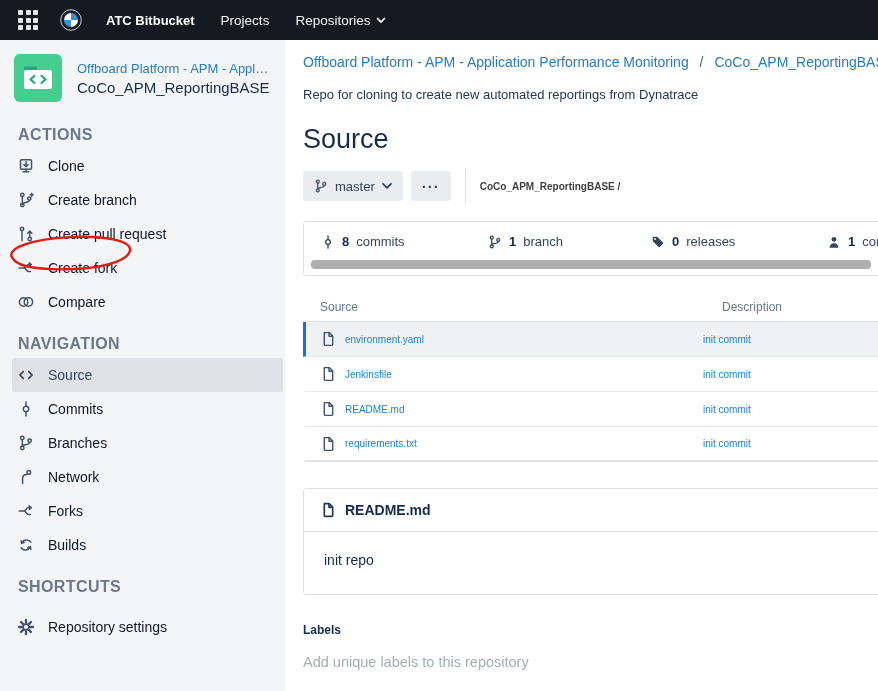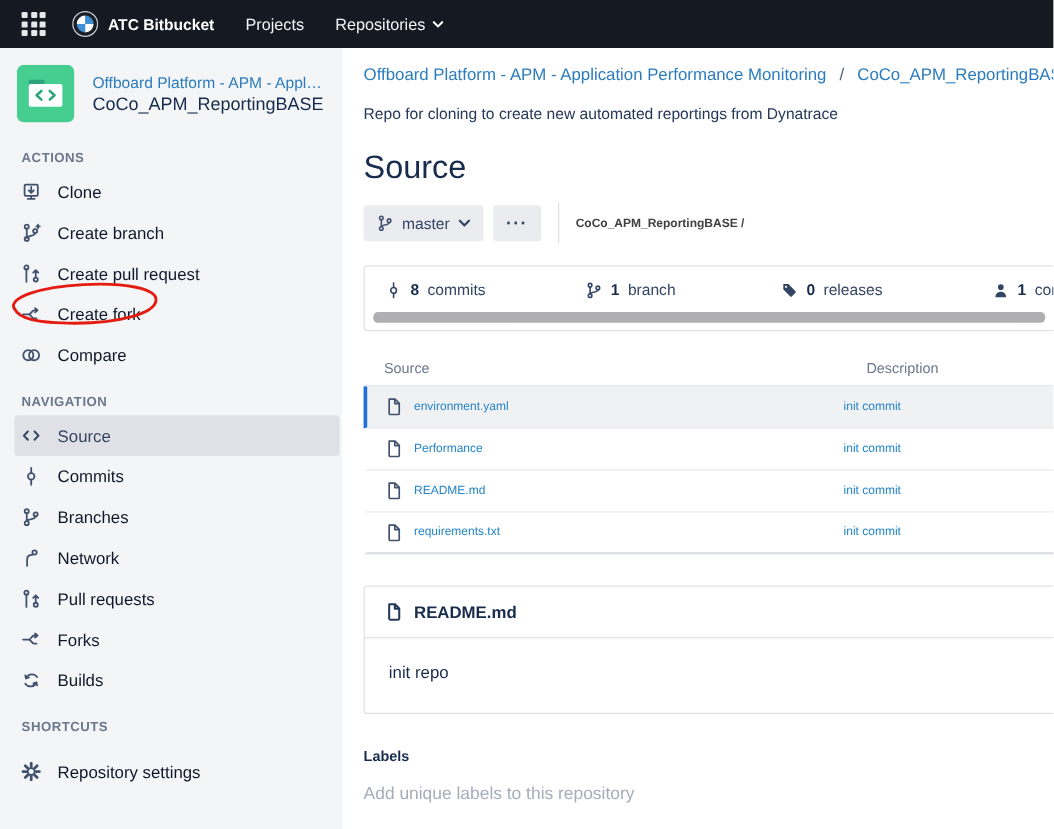--- a/index.html
+++ b/index.html
@@ -7,34 +7,34 @@
     font-family:"Liberation Sans", sans-serif; color:#172B4D; }
   .page { position:relative; width:878px; height:691px; overflow:hidden; }
 
   
   .navbar { position:absolute; top:0; left:0; width:878px; height:40px;
     background:#151A22; display:flex; align-items:center; padding-left:18px; }
   .navbar .appswitch { width:20px; height:20px; display:flex; flex-wrap:wrap; gap:2.5px;
     margin-right:22px; cursor:pointer; }
   .navbar .appswitch i { width:5px; height:5px; background:#E6E8EC; border-radius:1px; display:block; }
   .brand { display:flex; align-items:center; gap:8px; margin-right:26px; }
-  .brand-name { color:#fff; font-weight:bold; font-size:13px; }
+  .brand-name { color:#fff; font-weight:bold; font-size:13px;margin-left:16px; }
   .nav-item { color:#F2F4F7; font-size:13.5px; margin-right:26px; display:flex;
     align-items:center; gap:6px; cursor:pointer; text-decoration:none; }
 
   
   .sidebar { position:absolute; top:40px; left:0; width:285px; height:651px;
     background:#F4F5F7; overflow:hidden; }
   .repo-head { display:flex; align-items:center; gap:15px; padding:14px 10px 8px 14px; }
   .repo-avatar { width:48px; height:48px; flex:0 0 48px; }
   .repo-titles { min-width:0; }
   .project-link { display:block; color:#2B7CBE; font-size:13px; text-decoration:none;
     max-width:192px; white-space:nowrap; overflow:hidden; text-overflow:ellipsis; }
   .repo-name { display:block; color:#172B4D; font-size:15px; margin-top:3px; white-space:nowrap; }
-  .side-section-title { color:#6B778C; font-size:11px; font-weight:bold;
+  .side-section-title { color:#6B778C; font-size:16px; font-weight:bold;
     letter-spacing:.4px; margin:16px 0 5px 18px; }
   .side-item { display:flex; align-items:center; height:34px; margin:0 2px 0 12px;
     padding-left:6px; gap:14px; text-decoration:none; color:#0f172a; font-size:14px;
     border-radius:3px; position:relative; }
   .side-item .ic { flex:0 0 16px; }
   .side-item.selected { background:#DFE1E6; color:#344563; }
   .ic { width:16px; height:16px; display:block; }
   .stroke { fill:none; stroke:#42526E; stroke-width:1.5; stroke-linecap:round; stroke-linejoin:round; }
   .annotation { position:absolute; left:0; top:190px; pointer-events:none; transform:rotate(-1.5deg); }
 
@@ -224,31 +224,20 @@
           <g class="stroke">
         <circle cx="10.8" cy="3.4" r="1.8"></circle>
             <path d="M4.6,14.6 V9.2 C4.6,6.8 6.4,5.4 8.8,5.4"></path>
           </g>
       </svg>
       <span>Network</span>
     </a>
     <a class="side-item">
       <svg class="ic" viewBox="0 0 16 16">
           <g class="stroke">
-        <circle cx="4" cy="2.9" r="1.7"></circle>
-            <path d="M4,4.6 V14.8"></path>
-        <circle cx="11.8" cy="13" r="1.7"></circle>
-            <path d="M11.8,11.3 V5.2 M9.7,7.2 L11.8,5.1 L13.9,7.2"></path>
-          </g>
-      </svg>
-      <span>Pull requests</span>
-    </a>
-    <a class="side-item">
-      <svg class="ic" viewBox="0 0 16 16">
-          <g class="stroke">
         <path d="M1.2,8 H5.8 M5.8,8 C8.2,8 8.2,4.6 10.6,4.6 H12.4 M11.2,2.9 L13.3,4.6 L11.2,6.3 M5.8,8 C8.2,8 8.2,11.4 10.6,11.4 H12.4"></path>
           </g>
       </svg>
       <span>Forks</span>
     </a>
     <a class="side-item">
       <svg class="ic" viewBox="0 0 16 16">
           <g class="stroke">
         <path d="M12.9,5.2 A5.3,5.3 0 0 0 3.6,6.4 M3.6,6.4 l-0.5,-2.6 M3.6,6.4 l2.5,-0.9"></path>
         <path d="M3.1,10.8 A5.3,5.3 0 0 0 12.4,9.6 M12.4,9.6 l0.5,2.6 M12.4,9.6 l-2.5,0.9"></path>
@@ -360,21 +349,21 @@
           </svg>
           <a>environment.yaml</a>
           <a class="col-desc">init commit</a>
         </div>
         <div class="ft-row">
           <svg class="ic" viewBox="0 0 16 16">
               <g class="stroke" style="stroke-width:1.4;">
             <path d="M4.3,1.6 H9.2 L12.7,5.1 V13.5 c0,0.5 -0.4,0.9 -0.9,0.9 H5.2 c-0.5,0 -0.9,-0.4 -0.9,-0.9 V2.5 c0,-0.5 0.4,-0.9 0.9,-0.9 Z M9,1.8 V5.3 H12.5"></path>
               </g>
           </svg>
-          <a>Performance</a>
+          <a>Jenkinsfile</a>
           <a class="col-desc">init commit</a>
         </div>
         <div class="ft-row">
           <svg class="ic" viewBox="0 0 16 16">
               <g class="stroke" style="stroke-width:1.4;">
             <path d="M4.3,1.6 H9.2 L12.7,5.1 V13.5 c0,0.5 -0.4,0.9 -0.9,0.9 H5.2 c-0.5,0 -0.9,-0.4 -0.9,-0.9 V2.5 c0,-0.5 0.4,-0.9 0.9,-0.9 Z M9,1.8 V5.3 H12.5"></path>
               </g>
           </svg>
           <a>README.md</a>
           <a class="col-desc">init commit</a>

